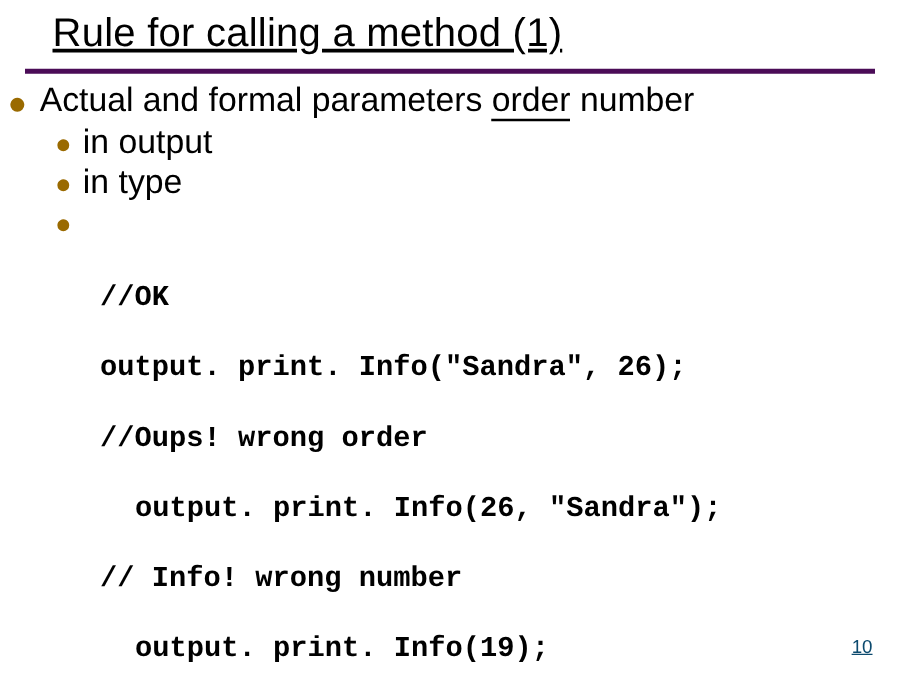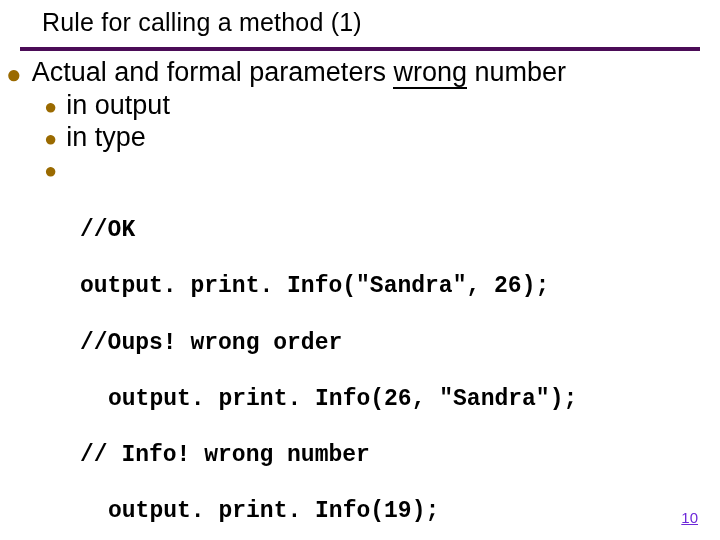--- a/index.html
+++ b/index.html
@@ -12,24 +12,25 @@
     overflow: hidden;
     position: relative;
   }
   .slide {
     width: 720px;
     height: 540px;
     position: relative;
     box-sizing: border-box;
   }
   .title {
-    font-size: 25px;
+    font-size: 32px;
     color: #000;
     padding: 8px 16px 0 42px;
     letter-spacing: 0.2px;
+    text-decoration: underline;
   }
   .rule {
     height: 4px;
     background: #4b0c57;
     margin: 10px 20px 0 20px;
   }
   .body {
     padding: 6px 0 0 0;
     font-size: 27px;
     color: #000;
@@ -66,38 +67,38 @@
     white-space: pre;
   }
   .code-line.indent {
     padding-left: 28px;
   }
   .pagenum {
     position: absolute;
     bottom: 14px;
     right: 22px;
     font-size: 15px;
-    color: #6d28d9;
+    color: #0c4a6e;
     text-decoration: underline;
   }
 </style>
 </head>
 <body>
 
 <div class="slide">
 
   <div class="title">Rule for calling a method (1)</div>
   <div class="rule"></div>
 
   <div class="body">
 
     <div class="bullet-row b1">
       <span class="dot">●</span>
       <span>
-        <span>Actual and formal parameters </span><span class="must">wrong</span><span> number</span>
+        <span>Actual and formal parameters </span><span class="must">order</span><span> number</span>
       </span>
     </div>
 
     <div class="bullet-row b2">
       <span class="dot">●</span>
       <span>in output</span>
     </div>
     <div class="bullet-row b2">
       <span class="dot">●</span>
       <span>in type</span>

